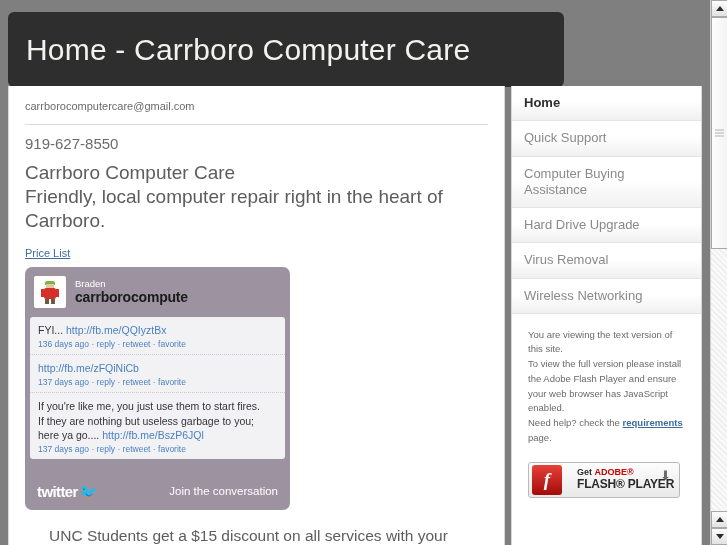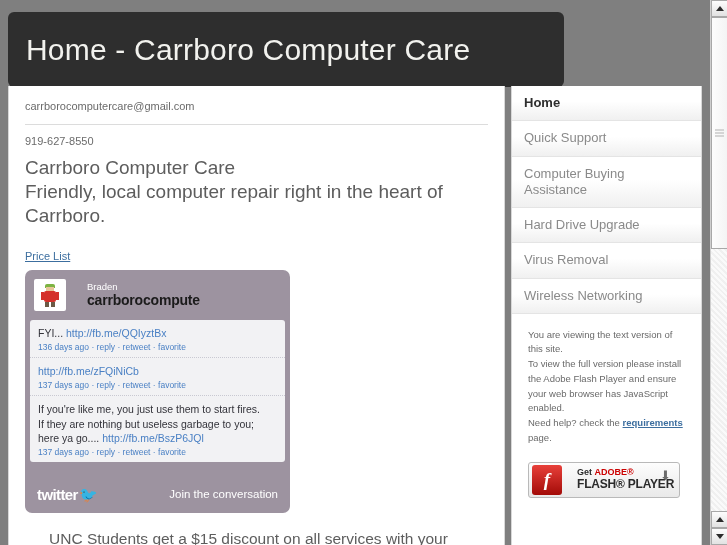--- a/index.html
+++ b/index.html
@@ -74,21 +74,21 @@
     font-size: 11px;
     color: #6b6b6b;
     padding-bottom: 12px;
   }
   .hr-rule {
     height: 1px;
     background: #dcdcdc;
     margin: 0 0 10px 0;
   }
   #phone-text {
-    font-size: 11px;
+    font-size: 15px;
     color: #6b6b6b;
     padding-bottom: 9px;
   }
   #biz-name {
     font-size: 19px;
     color: #5d5d5d;
     font-weight: normal;
     line-height: 1.25;
   }
   #tagline {
@@ -96,38 +96,38 @@
     color: #5d5d5d;
     font-weight: normal;
     line-height: 1.3;
     padding-bottom: 2px;
   }
   #price-list-link {
     display: inline-block;
     font-size: 11px;
     color: #3c6e9f;
     text-decoration: underline;
-    margin-top: 19px;
+    margin-top: 11px;
     margin-bottom: 8px;
     cursor: pointer;
   }
 
   
   #twitter-widget {
     width: 265px;
     background: #9d93a0;
     border-radius: 7px;
     overflow: hidden;
     margin-bottom: 14px;
   }
   #tw-head {
     display: flex;
     align-items: center;
     padding: 9px 10px 9px 9px;
-    gap: 21px;
+    gap: 9px;
   }
   #tw-avatar {
     width: 32px; height: 32px;
     background: #ffffff;
     border-radius: 2px;
     flex: none;
     position: relative;
     overflow: hidden;
   }
   

